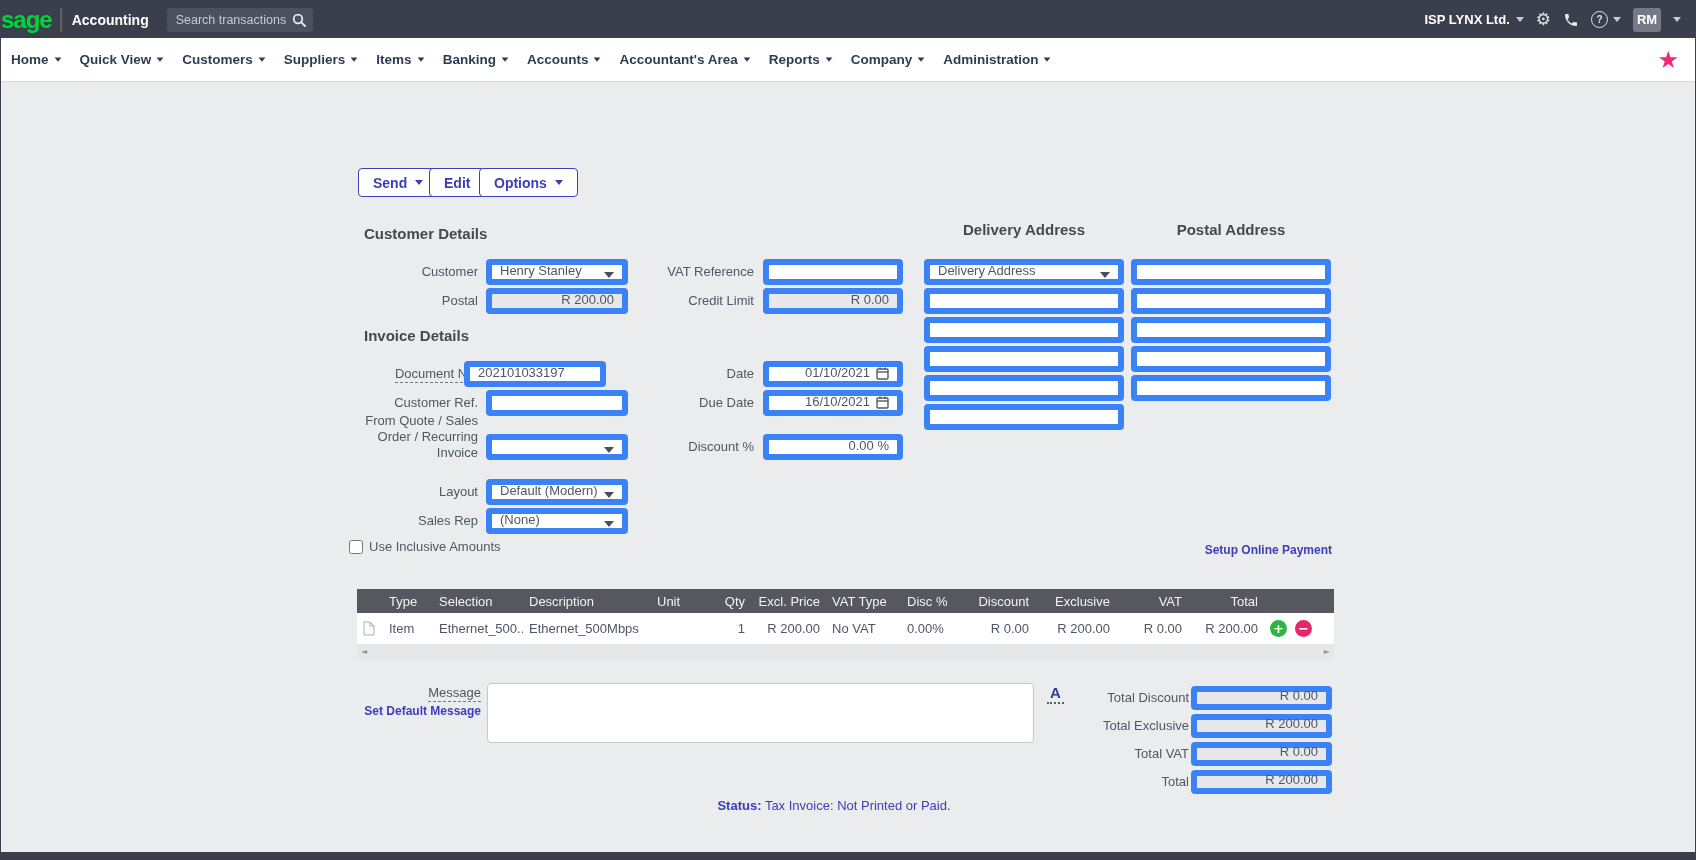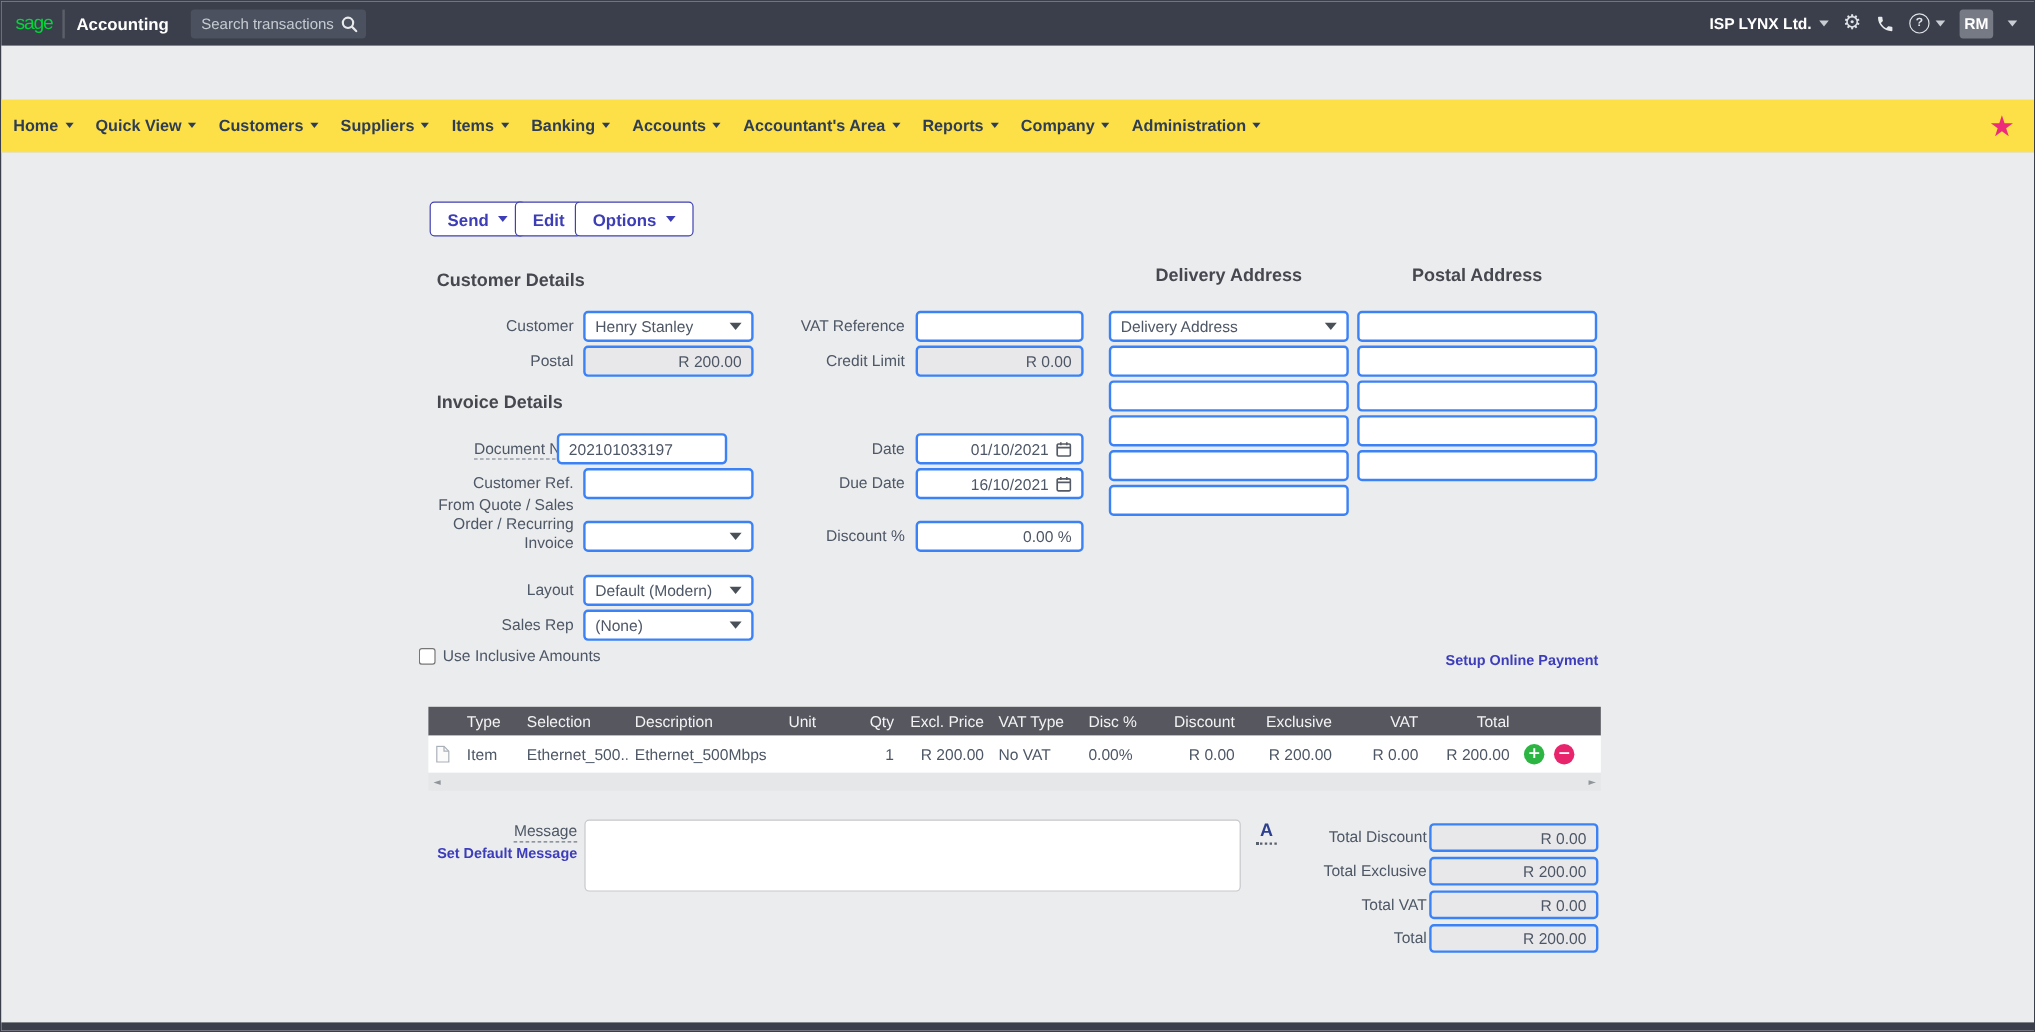--- a/index.html
+++ b/index.html
@@ -1,45 +1,45 @@
 <!DOCTYPE html>
 <html><head>
 <meta charset="utf-8">
 <style>
   html,body{margin:0;padding:0;background:#fff;font-family:"Liberation Sans",sans-serif;}
   .app{position:relative;width:1696px;height:860px;background:#ebeced;border:1px solid #3a3f4b;box-sizing:border-box;overflow:hidden;}
   
   .topbar{position:absolute;left:0;top:0;right:0;height:37px;background:#3a3f4b;display:flex;align-items:center;}
-  .logo{font-size:16px;font-weight:400;color:#00d639;letter-spacing:-1px;margin-left:12px;cursor:pointer;}
+  .logo{font-size:24px;font-weight:700;color:#00d639;letter-spacing:-1px;cursor:pointer;}
   .tb-divider{width:2px;height:24px;background:#5a5f6a;margin:0 10px 0 8px;}
   .product{font-size:14px;font-weight:700;color:#fff;}
   .searchbox{margin-left:18px;width:146px;height:24px;background:#4b515e;border-radius:3px;display:flex;align-items:center;padding:0 7px;box-sizing:border-box;}
   .searchbox input{flex:1;min-width:0;border:none;outline:none;background:transparent;font-family:inherit;font-size:12.5px;color:#d2d6dc;}
   .searchbox input::placeholder{color:#c6cbd2;opacity:1;}
   .tb-right{margin-left:auto;display:flex;align-items:center;gap:12px;padding-right:14px;}
   .company{display:flex;align-items:center;gap:6px;color:#fff;font-size:13px;font-weight:700;cursor:pointer;}
   .caret{display:inline-block;width:0;height:0;border-left:4px solid transparent;border-right:4px solid transparent;border-top:5px solid #4a5058;}
   .caret-light{border-top-color:#c9cdd4;}
   .gear{font-family:"DejaVu Sans",sans-serif;font-size:17px;color:#dfe2e6;cursor:pointer;line-height:1;}
   .help{display:flex;align-items:center;gap:5px;cursor:pointer;}
   .help-circle{width:15px;height:15px;border:1.5px solid #dfe2e6;border-radius:50%;display:flex;align-items:center;justify-content:center;font-size:10px;font-weight:700;color:#dfe2e6;}
   .avatar{width:28px;height:24px;background:#757a84;border-radius:3px;display:flex;align-items:center;justify-content:center;font-size:13px;font-weight:700;color:#fff;cursor:pointer;}
   
-  .navbar{position:absolute;left:0;top:37px;right:0;height:44px;background:#fde047;border-bottom:1px solid #d8d9dc;display:flex;align-items:center;padding-left:10px;box-sizing:border-box;margin-top:45px;}
+  .navbar{position:absolute;left:0;top:37px;right:0;height:44px;background:#ffffff;border-bottom:1px solid #d8d9dc;display:flex;align-items:center;padding-left:10px;box-sizing:border-box;}
   .nav-item{display:flex;align-items:center;gap:5px;margin-right:18px;font-size:13.5px;font-weight:700;color:#2e3d54;cursor:pointer;white-space:nowrap;}
   .nav-item .caret{border-top-color:#2e3d54;transform:scale(.85);}
   .fav-star{position:absolute;right:16px;top:50%;transform:translateY(-50%);font-family:"DejaVu Sans",sans-serif;font-size:24px;color:#ee2a7b;cursor:pointer;line-height:1;}
   
   .h1{position:absolute;font-size:24px;font-weight:700;color:#47484f;}
   .sec-h{position:absolute;font-size:15px;font-weight:700;color:#47484f;}
   .sec-h.ctr{text-align:center;}
   .lbl{position:absolute;font-size:13px;color:#4e5766;text-align:right;line-height:26px;}
   .lbl.multi{line-height:16px;}
   .dashed{border-bottom:1px dashed #707888;padding-bottom:1px;}
-  .fld{position:absolute;height:26px;background:#fff;border:2px solid #3b82f6;border-radius:4px;box-sizing:border-box;display:flex;align-items:center;padding:1px 8px;font-size:13px;color:#4e5766;}
+  .fld{position:absolute;height:26px;background:#fff;border:6px solid #3b82f6;border-radius:4px;box-sizing:border-box;display:flex;align-items:flex-end;padding:1px 8px;font-size:13px;color:#4e5766;}
   .fld.ro{background:#e8e8ea;}
   .fld.num{justify-content:flex-end;}
   .fld.h24{height:24px;}
   .fld input{width:100%;border:none;outline:none;background:transparent;font-family:inherit;font-size:13px;color:#4e5766;padding:0;}
   .caret-sel{margin-left:auto;width:0;height:0;border-left:5px solid transparent;border-right:5px solid transparent;border-top:6px solid #4a5058;}
   .btn{display:inline-flex;align-items:center;gap:8px;height:29px;padding:0 14px;background:#fff;border:1px solid #4040b2;border-radius:4px;font-family:inherit;font-size:14px;font-weight:700;color:#3d3db5;cursor:pointer;box-sizing:border-box;}
   .btn .caret{border-top-color:#3d3db5;}
   .btn.abs{position:absolute;}
   .btn.primary{background:#473eae;border-color:#473eae;color:#fff;}
   .link{position:absolute;font-size:12px;font-weight:700;color:#3d3dbb;cursor:pointer;}
@@ -349,15 +349,19 @@
     </div>
   <div class="lbl" style="left:1048px;top:741px;width:140px;line-height:24px;">Total VAT</div>
   <div class="fld ro num h24" style="left:1190px;top:741px;width:141px;">
       <span>R 0.00</span>
     </div>
   <div class="lbl" style="left:1048px;top:769px;width:140px;line-height:24px;">Total</div>
   <div class="fld ro num h24" style="left:1190px;top:769px;width:141px;">
       <span>R 200.00</span>
     </div>
 
+  <div class="status-line" style="left:363px;top:797px;width:940px;">
+    <span class="b">Status:</span>
+    <span>Tax Invoice: Not Printed or Paid.</span>
+  </div>
 
   <div class="bottombar"></div>
 </div>
 
 </body></html>

